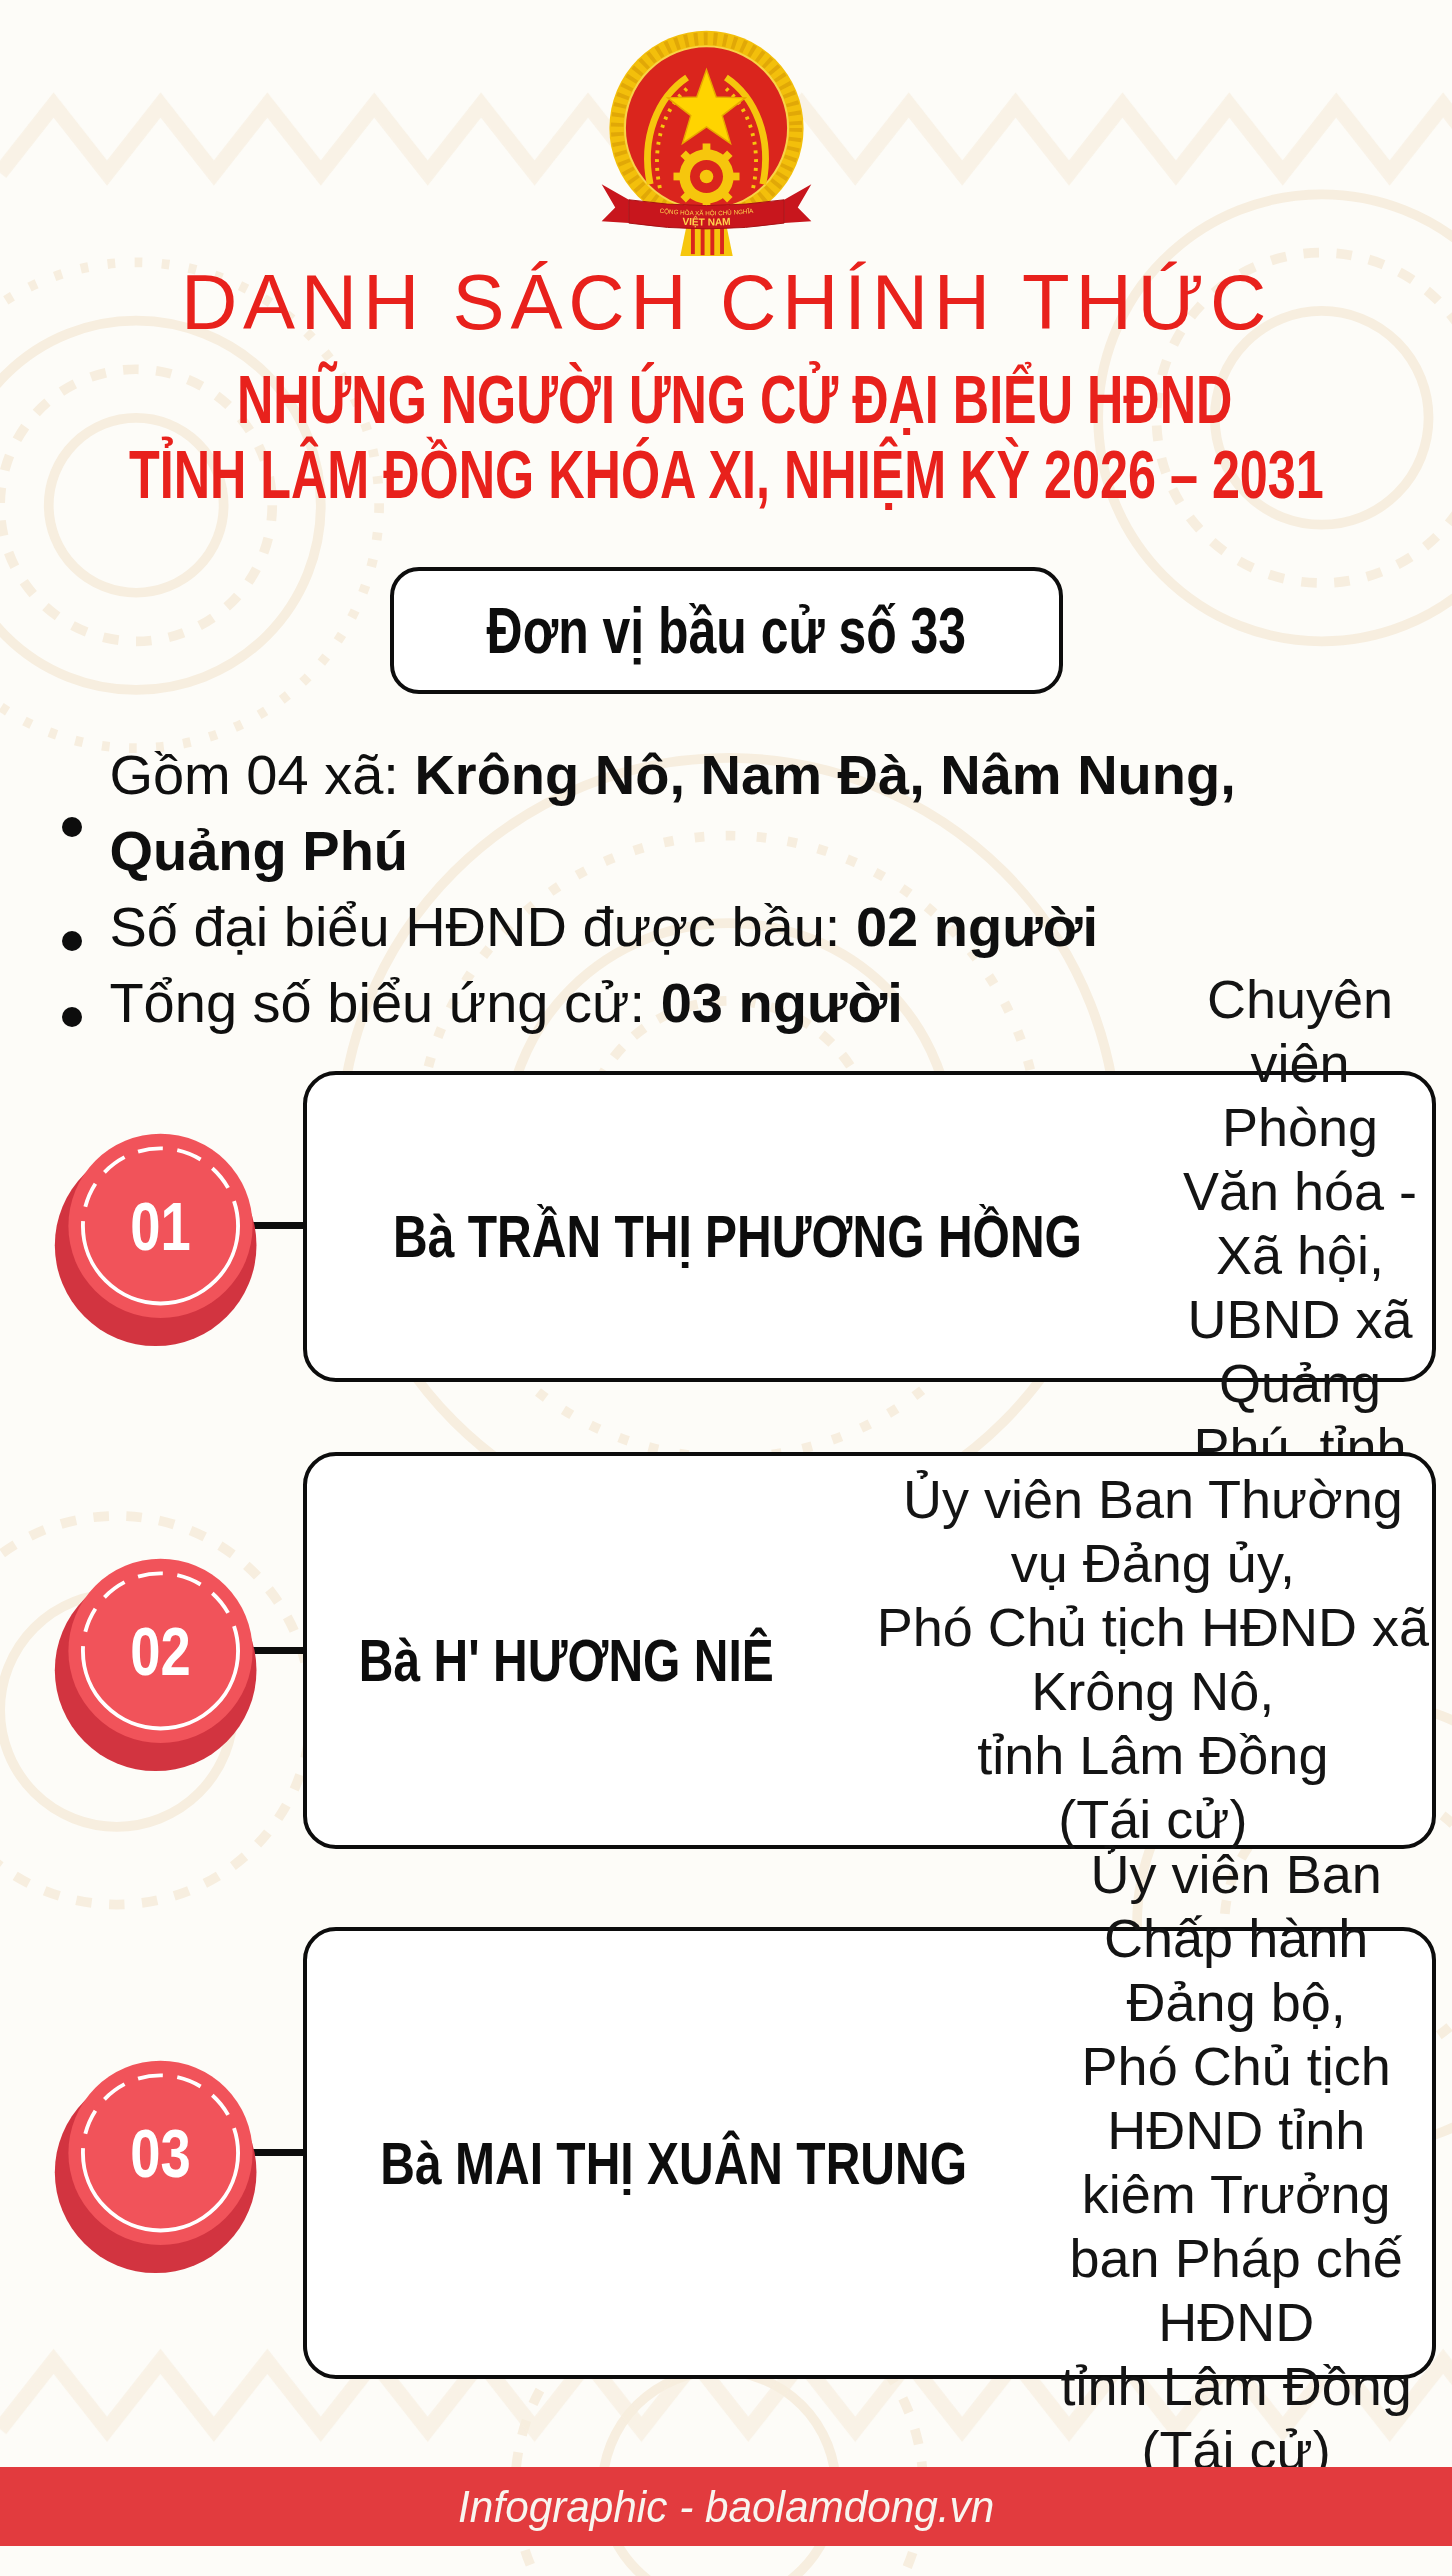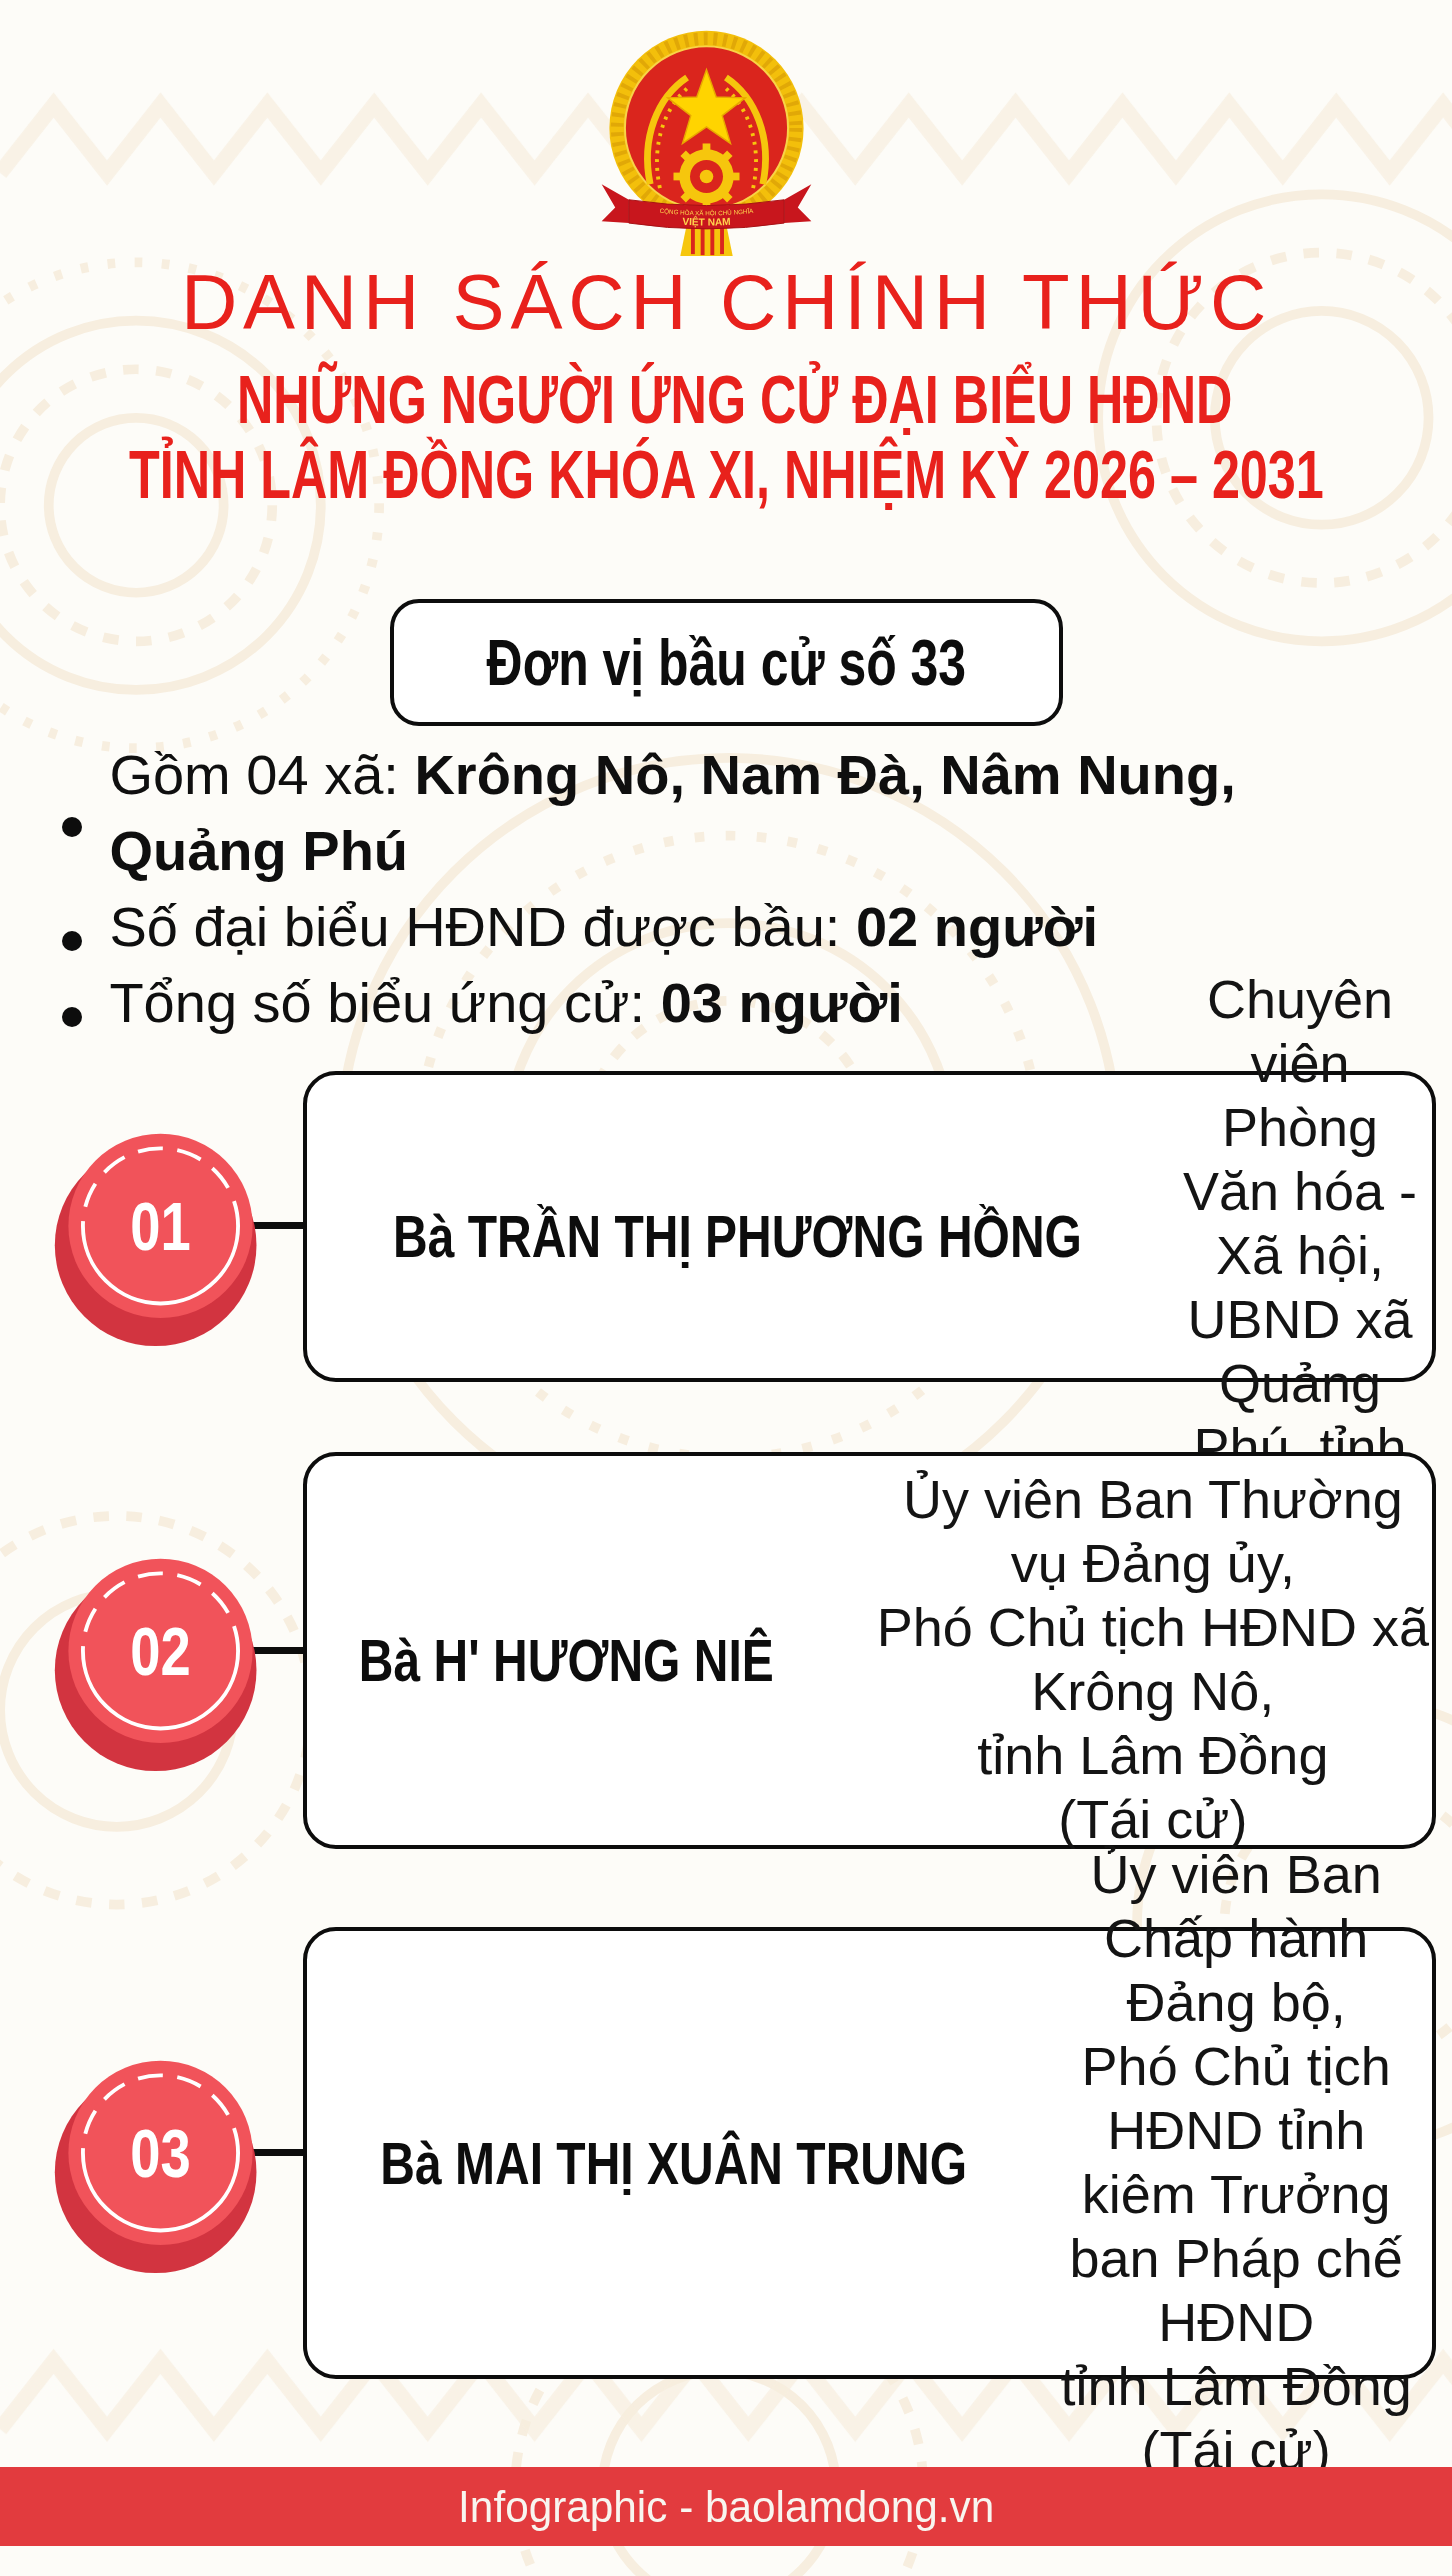--- a/index.html
+++ b/index.html
@@ -21,21 +21,21 @@
   .subtitle{left:0;width:100%;display:flex;justify-content:center;}
   .subtitle>span{
     white-space:nowrap;font-weight:700;font-size:68px;line-height:78px;
     color:#e8211c;transform:scaleX(0.74);
   }
   .sub1{top:360px;margin-left:8px;}
   .sub2{top:435px;}
   .unit-box{
     left:390px;top:567px;width:673px;height:127px;box-sizing:border-box;
     background:#ffffff;border:4.9px solid #0d0d0d;border-radius:29px;
-    display:flex;align-items:center;justify-content:center;margin-top:32px;
+    display:flex;align-items:center;justify-content:center;
   }
   .unit-box>span{
     white-space:nowrap;font-weight:700;font-size:64px;color:#0d0d0d;
     transform:scaleX(0.78);
   }
 
   
   .bullets{left:62px;top:737px;width:1360px;}
   .bullet{display:flex;align-items:center;}
   .dot{width:20.4px;height:20.4px;border-radius:50%;background:#0d0d0d;margin-top:28px;flex:none;}
@@ -67,21 +67,21 @@
   .badge{position:absolute;z-index:2;left:49px;width:223px;height:243px;}
   #badge1{top:1117px;} #badge2{top:1542px;} #badge3{top:2044px;}
   .badge .num{
     position:absolute;left:0;top:75px;width:223px;text-align:center;
     font-size:68px;line-height:68px;font-weight:700;color:#ffffff;transform:scaleX(0.8);
   }
 
   
   .footer{
     left:0;top:2467px;width:100%;height:79px;background:#e23b3e;
-    display:flex;align-items:center;justify-content:center;
+    display:flex;align-items:center;justify-content:center;font-style:italic;
   }
   .footer>span{color:#f8f5ef;font-size:45px;transform:scaleX(0.94);white-space:nowrap;}
 
   .rline{min-height:76px;}
 </style>
 </head>
 <body>
 
 <div class="page">
 

